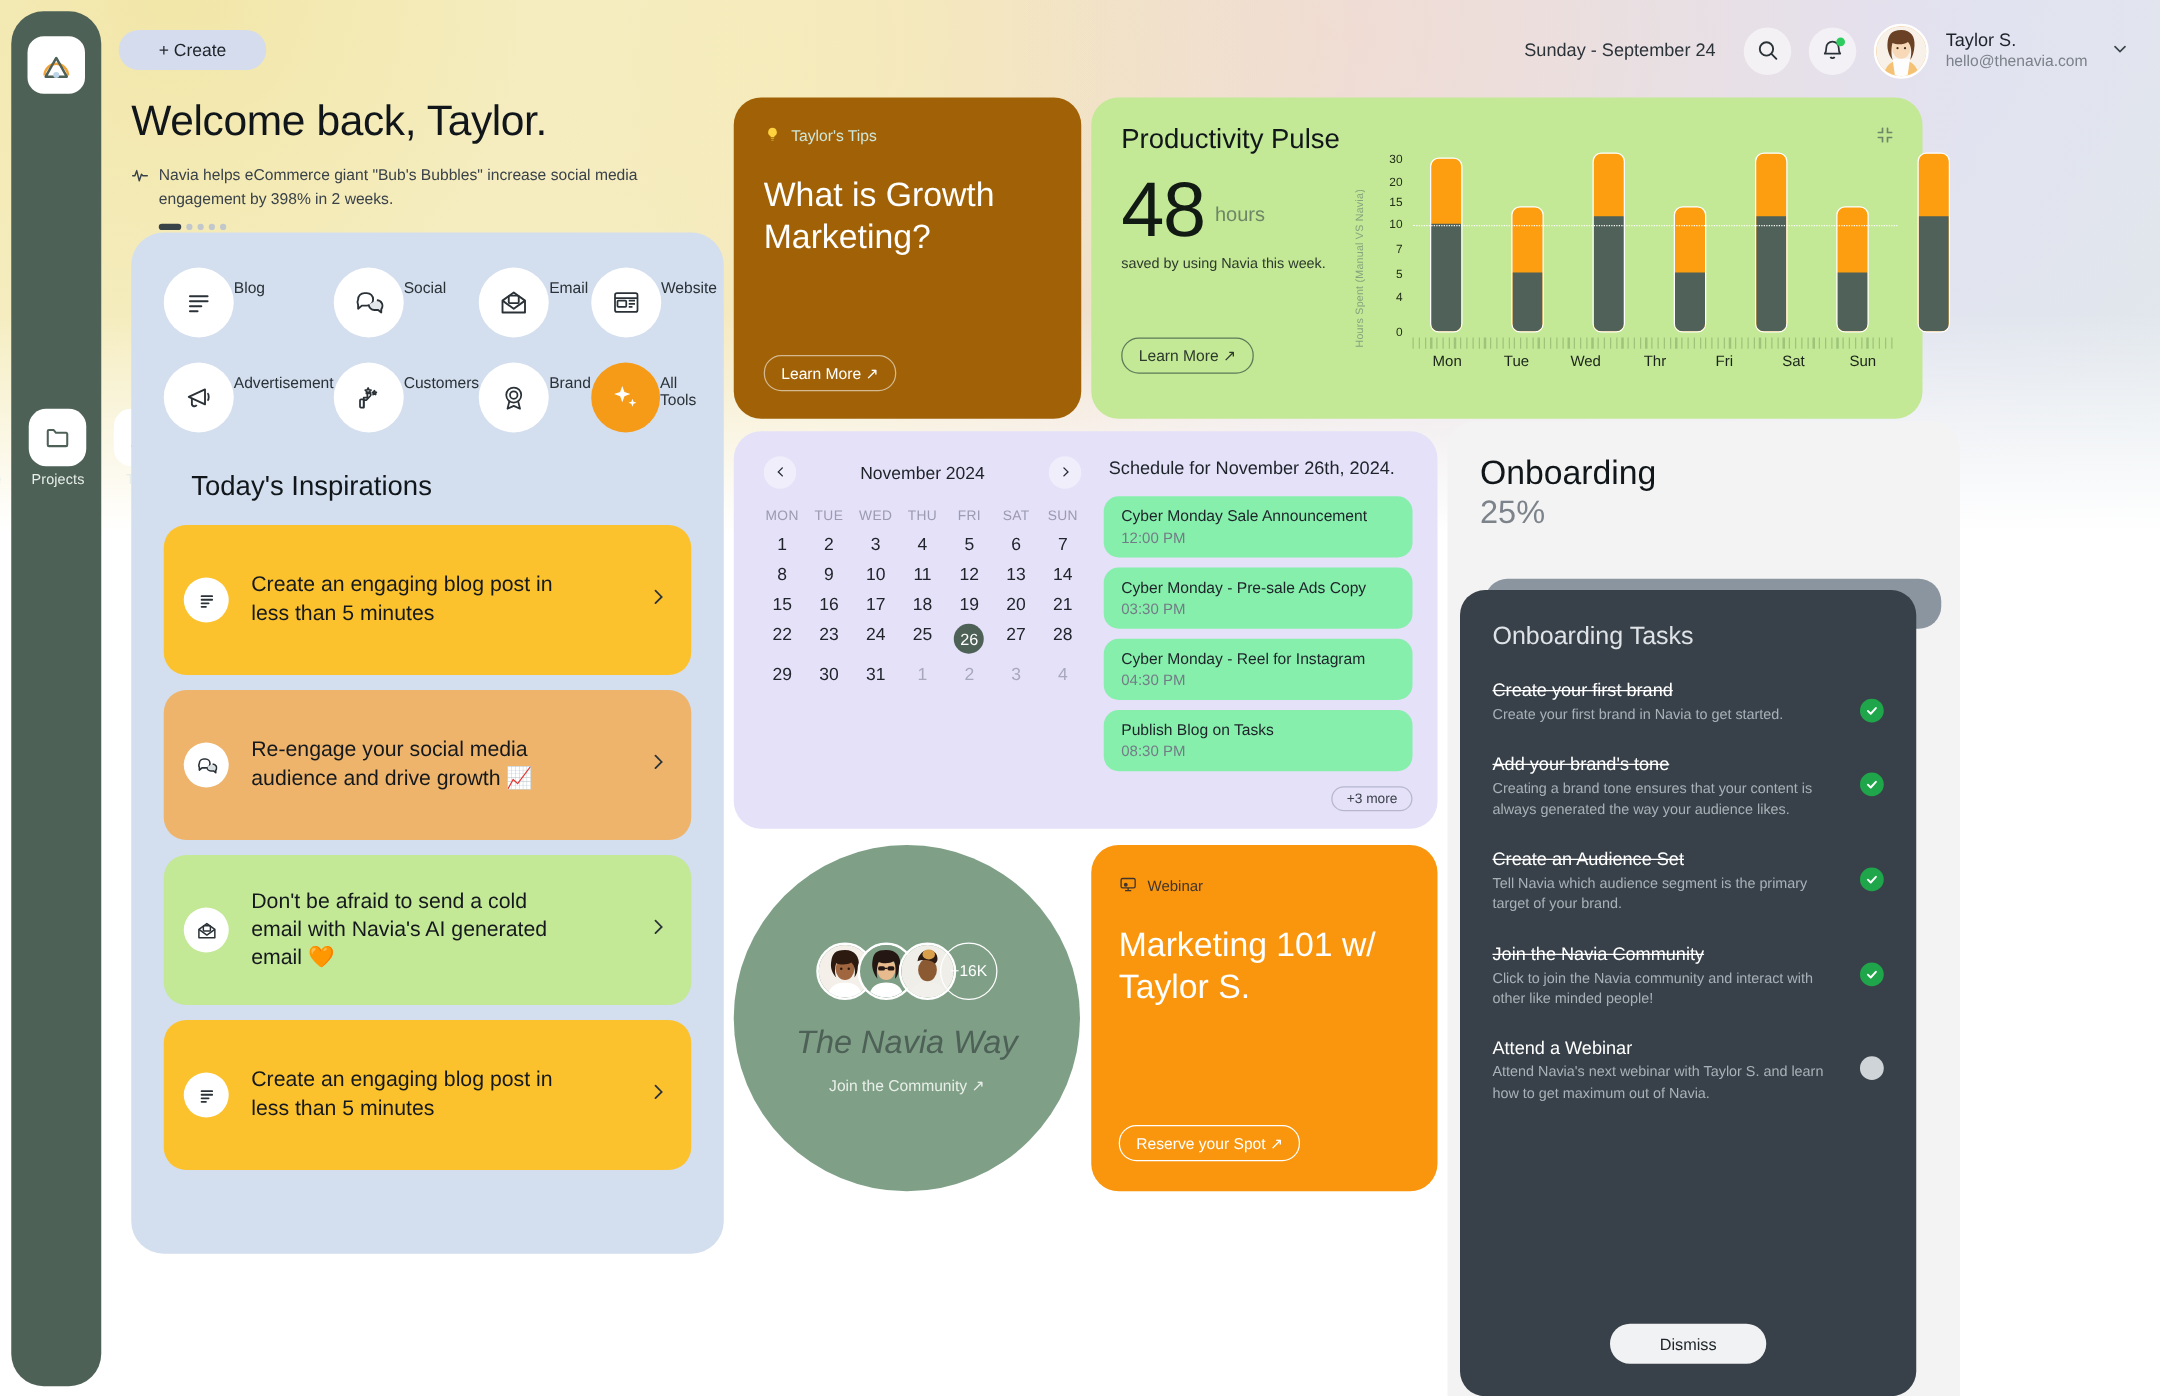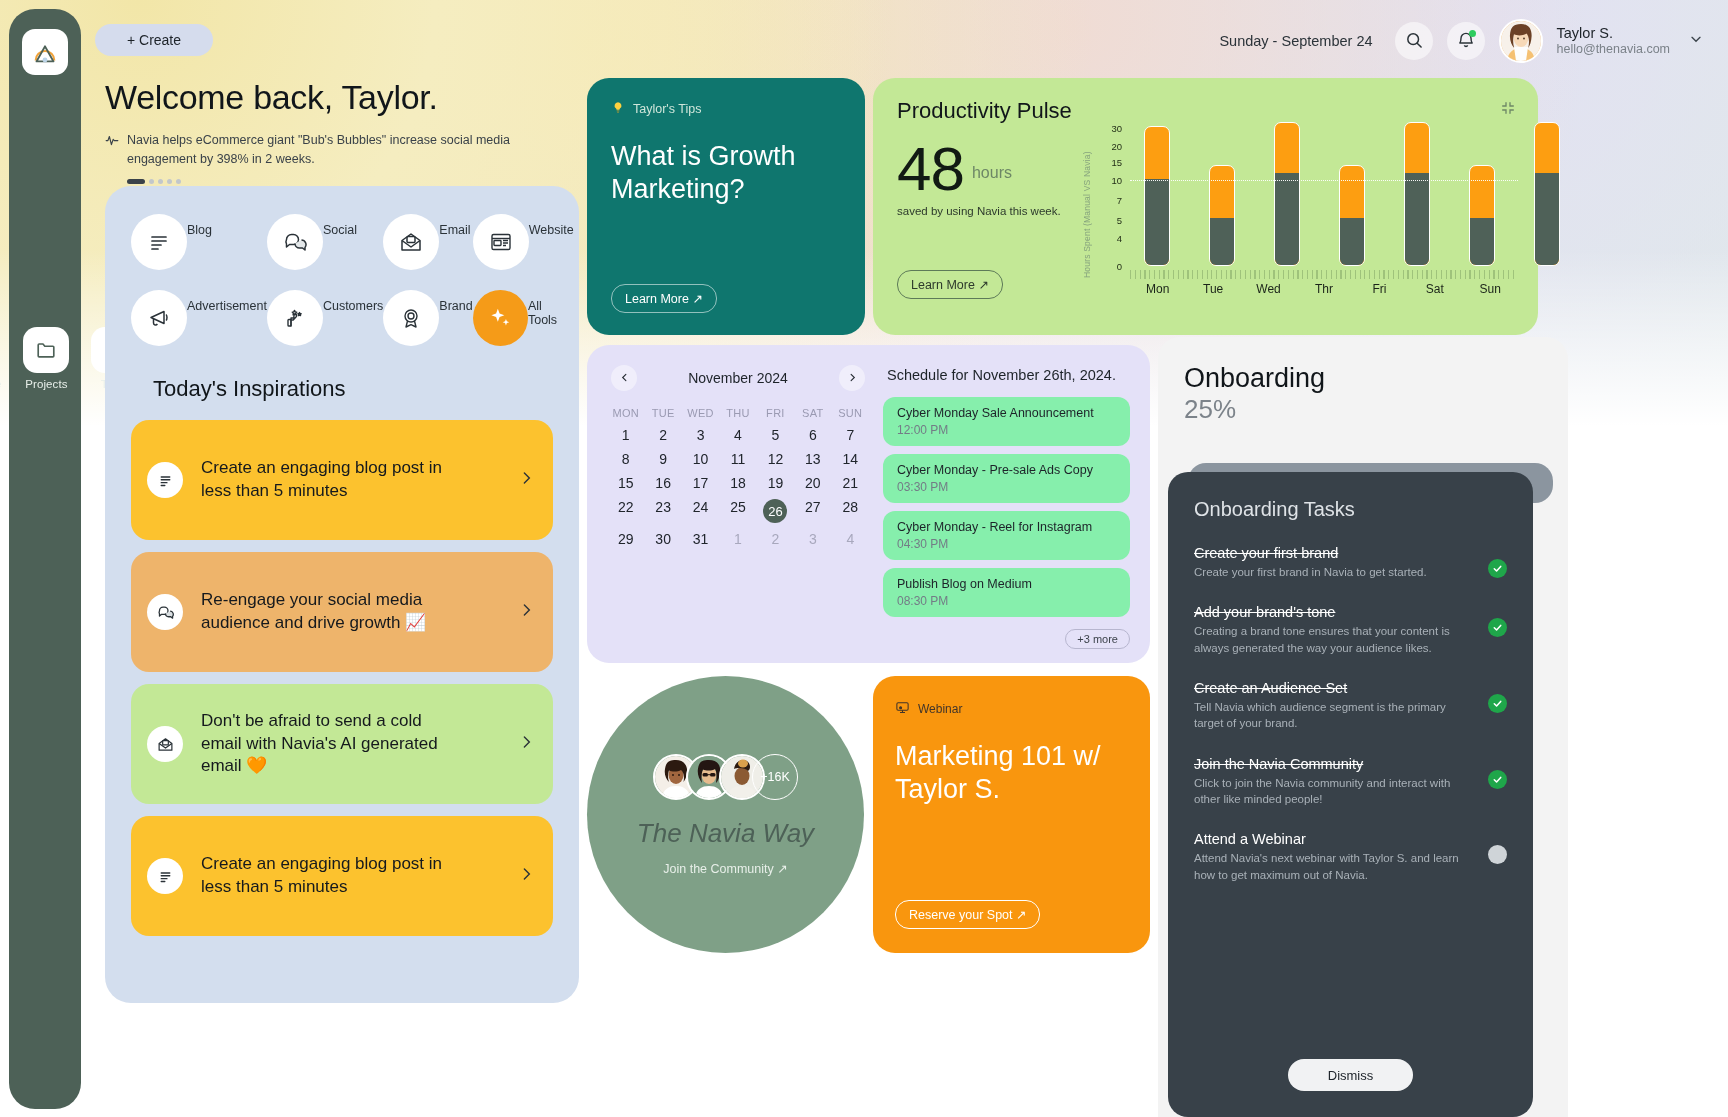--- a/index.html
+++ b/index.html
@@ -106,21 +106,21 @@
   .insp-ic {
     width: 36px; height:36px; border-radius:50%; background:#fff; flex:none;
     display:flex; align-items:center; justify-content:center;
   }
   .insp-text { font-size: 17px; color:#15191d; line-height:1.35; max-width: 250px;}
   .insp-arrow { position:absolute; right: 18px; top:50%; transform:translateY(-50%); color:#2b3238;}
 
   
   .tips {
     position:absolute; left: 587px; top: 78px; width: 278px; height: 257px;
-    background:#0f766e; border-radius: 22px; padding: 22px 24px;
+    background:#a16207; border-radius: 22px; padding: 22px 24px;
     display:flex; flex-direction:column;
   }
   .tips-kicker { display:flex; align-items:center; gap:8px; color:#cfe6da; font-size:12.5px;}
   .tips-title { color:#fff; font-size: 27px; line-height:1.22; font-weight:400; margin-top: 22px;}
   .ghost-btn {
     margin-top:auto; align-self:flex-start; border:1px solid rgba(255,255,255,.55);
     background:transparent; color:#fff; font-size:12.5px; padding: 6px 13px; border-radius: 14px;
     cursor:pointer; font-family:inherit;
   }
 
@@ -784,21 +784,21 @@
       </div>
       <div class="sched-item">
         <div class="sched-name">Cyber Monday - Pre-sale Ads Copy</div>
         <div class="sched-time">03:30 PM</div>
       </div>
       <div class="sched-item">
         <div class="sched-name">Cyber Monday - Reel for Instagram</div>
         <div class="sched-time">04:30 PM</div>
       </div>
       <div class="sched-item">
-        <div class="sched-name">Publish Blog on Medium</div>
+        <div class="sched-name">Publish Blog on Tasks</div>
         <div class="sched-time">08:30 PM</div>
       </div>
       <button class="more-pill">+3 more</button>
     </div>
   </section>
 
   <section class="navia-circle">
     <div class="faces">
       <div class="face">
         <svg width="42" height="42" viewBox="0 0 42 42">

